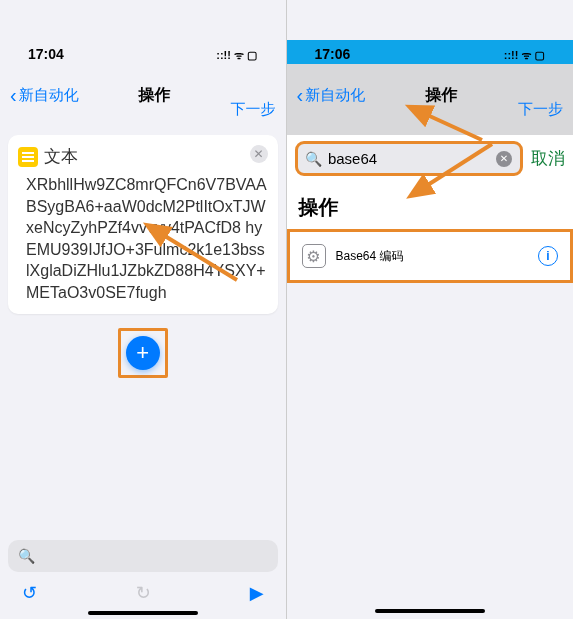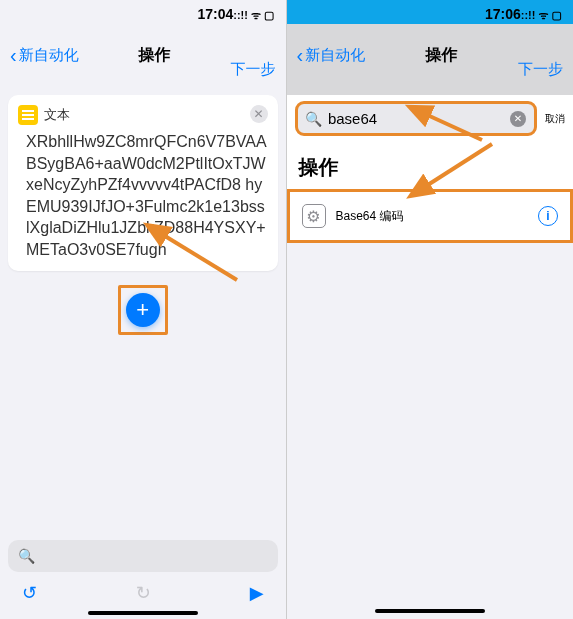--- a/index.html
+++ b/index.html
@@ -1,36 +1,36 @@
 <!DOCTYPE html>
 <html><head>
   <meta charset="utf-8">
   <style>
     * { margin: 0; padding: 0; box-sizing: border-box; font-family: -apple-system, "PingFang SC", sans-serif; }
     body { background: #fff; width: 573px; height: 619px; position: relative; overflow: hidden; }
     .container { display: flex; width: 100%; height: 100%; }
     .phone { width: 50%; background: #f2f2f7; display: flex; flex-direction: column; position: relative; border-right: 1px solid #ccc; }
     .phone:last-child { border-right: none; }
     
-    .statusbar { display: flex; justify-content: flex-end; align-items: center; padding: 6px 11px 2px; font-size: 14px; font-weight: 600; background: #f2f2f7; }
+    .statusbar { display: flex; justify-content: space-between; align-items: center; padding: 6px 28px 2px; font-size: 14px; font-weight: 600; background: #f2f2f7; margin-top: 40px; }
     .status-icons { display: flex; align-items: center; gap: 4px; font-size: 11px; }
     
     .navbar { display: flex; justify-content: space-between; align-items: center; padding: 8px 10px; background: #f2f2f7; }
     .nav-left { display: flex; align-items: center; color: #007aff; font-size: 15px; }
     .nav-left .chev { font-size: 20px; margin-right: 2px; }
     .nav-title { font-size: 16px; font-weight: 600; }
     .nav-right { color: #007aff; font-size: 15px; margin-top: 28px; }
     
     .content { flex: 1; padding: 0 8px; overflow: hidden; }
     
     .card { background: #fff; border-radius: 10px; padding: 10px; margin-top: 8px; box-shadow: 0 1px 2px rgba(0,0,0,0.06); position: relative; }
     .card-header { display: flex; align-items: center; margin-bottom: 6px; }
     .text-icon { width: 20px; height: 20px; background: #ffcc00; border-radius: 4px; margin-right: 6px; display: flex; align-items: center; justify-content: center; }
     .text-icon::before { content: ""; width: 12px; height: 10px; background: linear-gradient(#fff 0 2px, transparent 2px 4px, #fff 4px 6px, transparent 6px 8px, #fff 8px 10px); }
-    .card-label { font-size: 13px; color: #333; }
+    .card-label { font-size: 17px; color: #333; }
     .card-close { position: absolute; top: 10px; right: 10px; width: 18px; height: 18px; background: #e4e4e8; border-radius: 50%; display: flex; align-items: center; justify-content: center; color: #8e8e93; font-size: 12px; }
     .card-body { font-size: 16px; color: #333; word-break: break-all; line-height: 1.35; margin-left: 8px; }
     
     .add-wrap { display: flex; justify-content: center; margin-top: 14px; }
     .add-btn { width: 34px; height: 34px; background: #007aff; border-radius: 50%; color: #fff; display: flex; align-items: center; justify-content: center; font-size: 22px; font-weight: 300; box-shadow: 0 2px 6px rgba(0,122,255,0.4); }
     
     .highlight { border: 3px solid #e8892b; }
     
     .bottom-bar { padding: 6px 8px 0; background: #f2f2f7; }
     .search-pill { background: #e4e4e8; border-radius: 10px; padding: 8px 10px; display: flex; align-items: center; color: #8e8e93; font-size: 14px; }
@@ -44,21 +44,21 @@
     
     .navbar.dim { background: #d8d8da; }
     .statusbar.dim { background: #0ea5e9; }
     .dim-strip { background: #d8d8da; height: 8px; }
     
     .search-row { display: flex; align-items: center; padding: 6px 8px; background: #fff; border-bottom: 0; }
     .search-field { flex: 1; background: #e9e9ed; border-radius: 9px; padding: 6px 8px; display: flex; align-items: center; position: relative; }
     .search-field .mag { color: #8e8e93; margin-right: 5px; font-size: 14px; }
     .search-text { font-size: 15px; color: #000; }
     .search-clear { width: 16px; height: 16px; background: #8e8e93; border-radius: 50%; color: #fff; display: flex; align-items: center; justify-content: center; font-size: 10px; margin-left: auto; }
-    .search-cancel { color: #000000; font-size: 10px; margin-left: 8px; }
+    .search-cancel { color: #15803d; font-size: 17px; margin-left: 8px; }
     
     .section-title { font-size: 20px; font-weight: 700; padding: 12px 12px 8px; }
     
     .result-row { background: #fff; border-top: 1px solid #e2e2e5; border-bottom: 1px solid #e2e2e5; padding: 12px; display: flex; align-items: center; margin: 0; }
     .gear-icon { width: 24px; height: 24px; border: 1.5px solid #8e8e93; border-radius: 5px; margin-right: 10px; display: flex; align-items: center; justify-content: center; color: #8e8e93; font-size: 16px; }
     .result-label { font-size: 12px; flex: 1; }
     .info-icon { width: 20px; height: 20px; border: 1.5px solid #007aff; border-radius: 50%; color: #007aff; display: flex; align-items: center; justify-content: center; font-size: 12px; font-weight: bold; }
     
     .right-content { background: #f2f2f7; flex: 1; }
     

